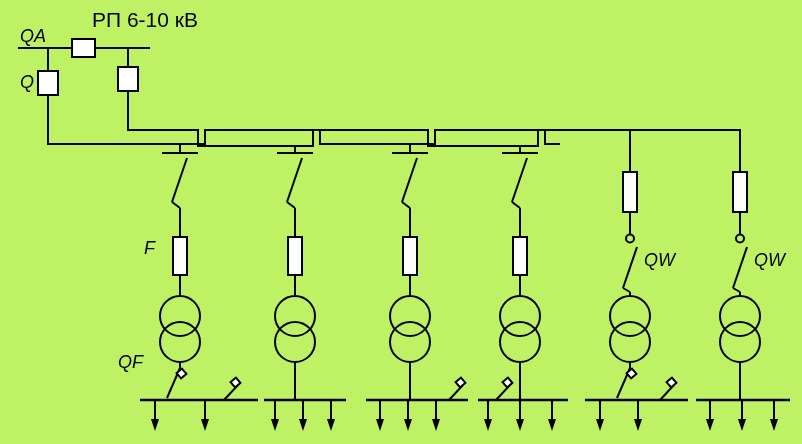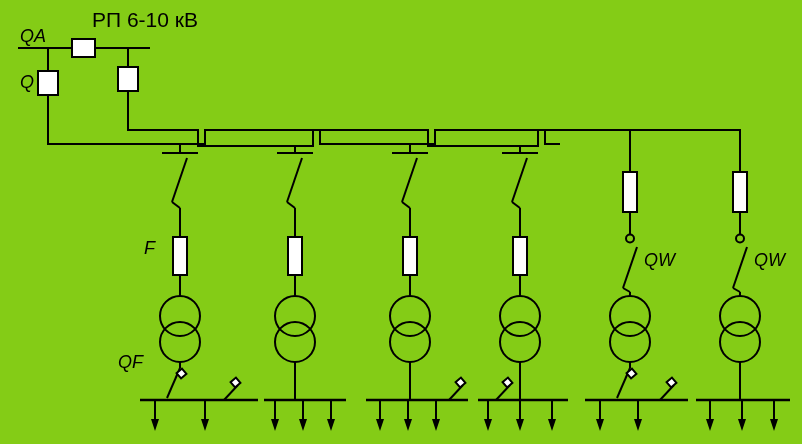--- a/index.html
+++ b/index.html
@@ -5,21 +5,21 @@
   html, body {
     margin: 0;
     padding: 0;
     background: #ffffff;
     font-family: "Liberation Sans", sans-serif;
   }
   .stage {
     position: relative;
     width: 802px;
     height: 444px;
-    background: #84cc16;
+    background: #bef264;
     overflow: hidden;
   }
   svg { display: block; }
   .wire    { stroke: #000; stroke-width: 2; fill: none; stroke-linejoin: miter; }
   .bus     { stroke: #000; stroke-width: 2.5; fill: none; }
   .boxsym  { stroke: #000; stroke-width: 2; fill: #ffffff; }
   .arrowhd { fill: #000; stroke: none; }
   .lbl     { font-family: "Liberation Sans", sans-serif; font-style: italic; font-size: 18px; fill: #000; }
   .ttl     { font-family: "Liberation Sans", sans-serif; font-size: 21px; fill: #000; }
 </style>

